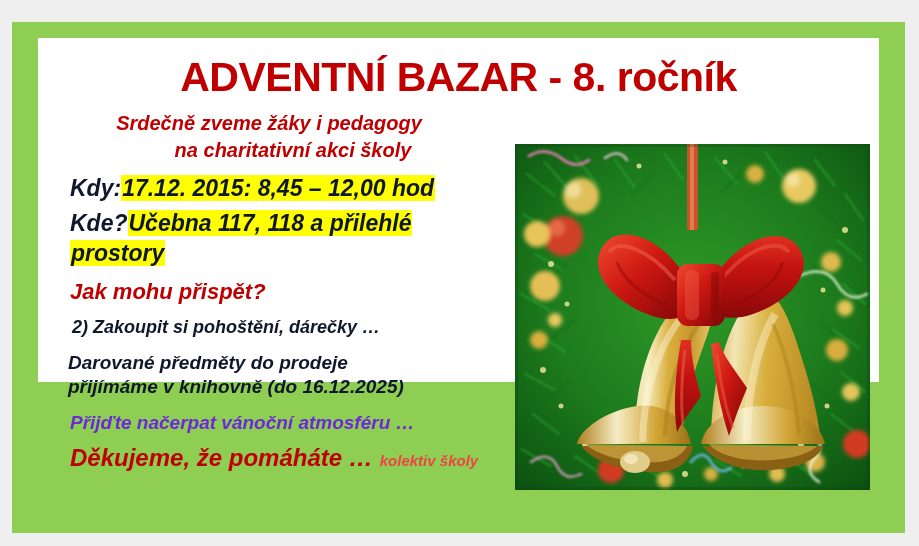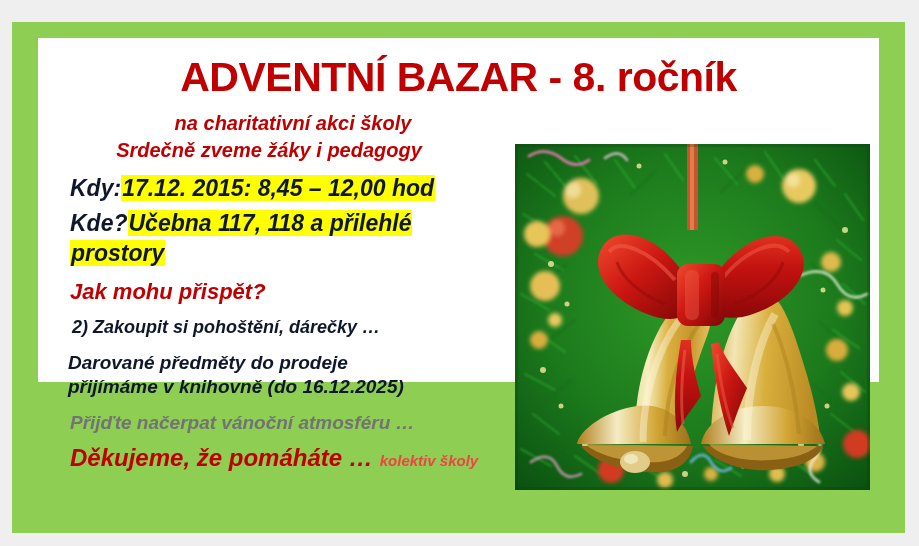--- a/index.html
+++ b/index.html
@@ -61,21 +61,21 @@
 
   .line {
     font-family: "Liberation Sans", sans-serif;
     font-style: italic;
     font-weight: bold;
     color: #0f172a;
     white-space: nowrap;
   }
 
   .red   { color: #C00000; }
-  .green { color: #737373; }
+  .green { color: #6d28d9; }
 
   .invite-line {
     font-size: 20px;
     line-height: 1.34;
     text-align: center;
     white-space: nowrap;
   }
   .invite-line.l1 { padding-right: 22px; }
   .invite-line.l2 { padding-left: 26px; }
 
@@ -158,23 +158,23 @@
 </head>
 <body>
 
 <div id="poster-frame">
   <div id="poster-inner">
 
     <div id="poster-title">ADVENTNÍ BAZAR - 8. ročník</div>
 
     <div id="text-column">
 
+      <div class="line invite-line red l1">Srdečně zveme žáky i pedagogy</div>
+
       <div class="line invite-line red l2">na charitativní akci školy</div>
-
-      <div class="line invite-line red l1">Srdečně zveme žáky i pedagogy</div>
 
       <div class="line" id="line-kdy">
         <span>Kdy:</span><span class="hl">17.12. 2015:  8,45 – 12,00 hod</span>
       </div>
 
       <div class="line" id="line-kde">
         <span>Kde?</span><span class="hl">Učebna 117, 118 a přilehlé prostory</span>
       </div>
 
       <div class="line red" id="line-question">Jak mohu přispět?</div>

